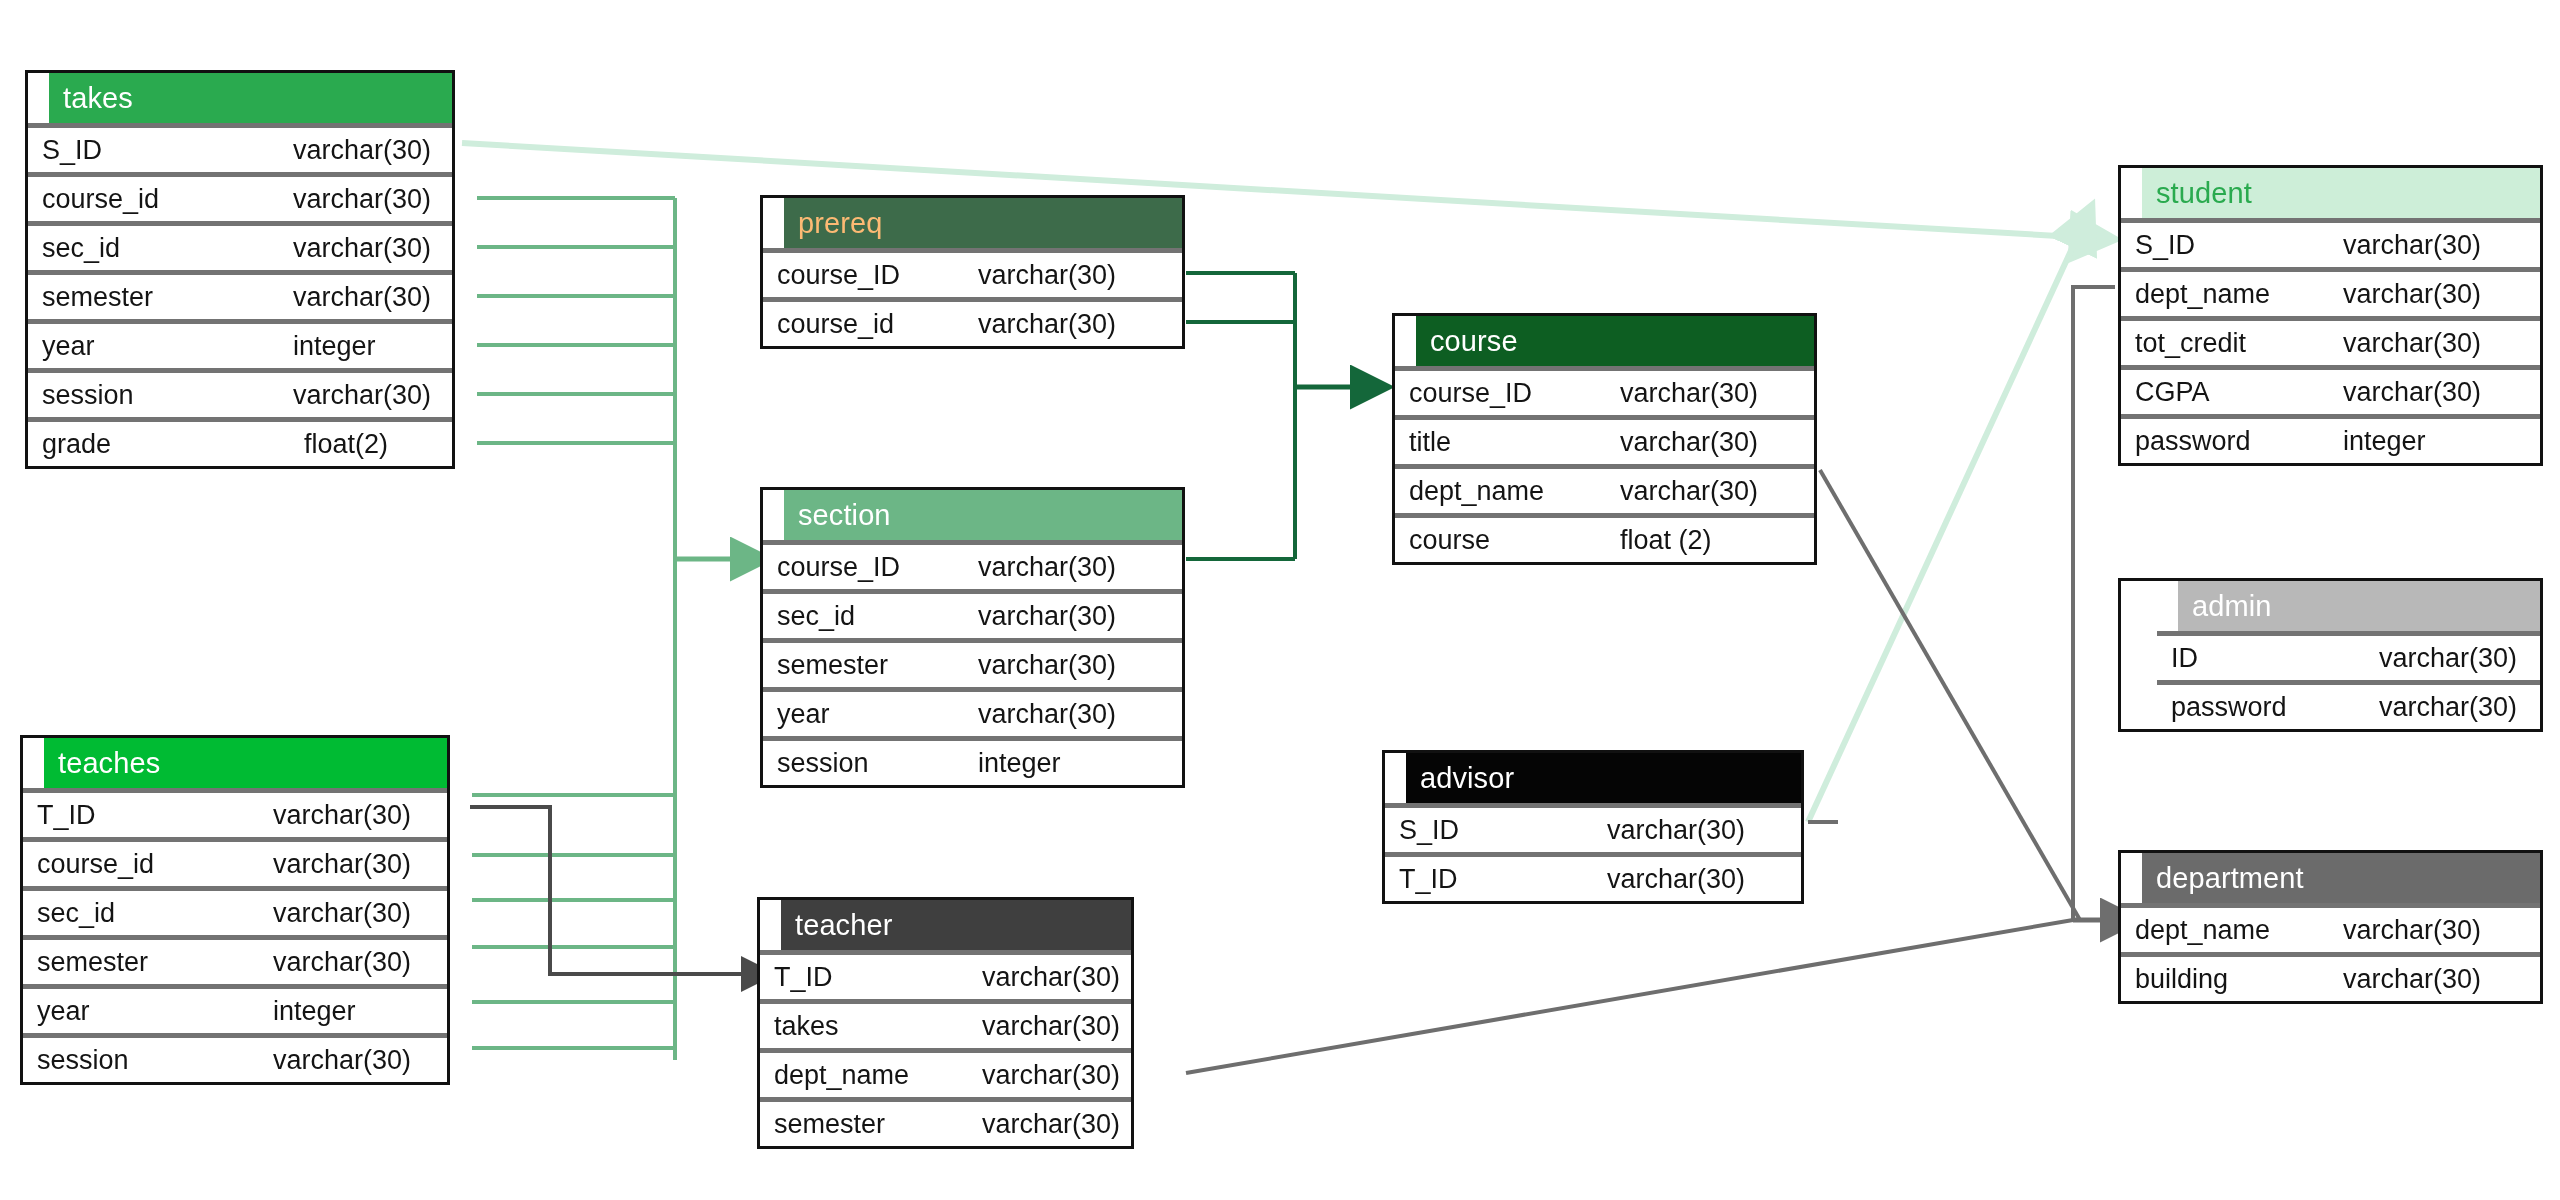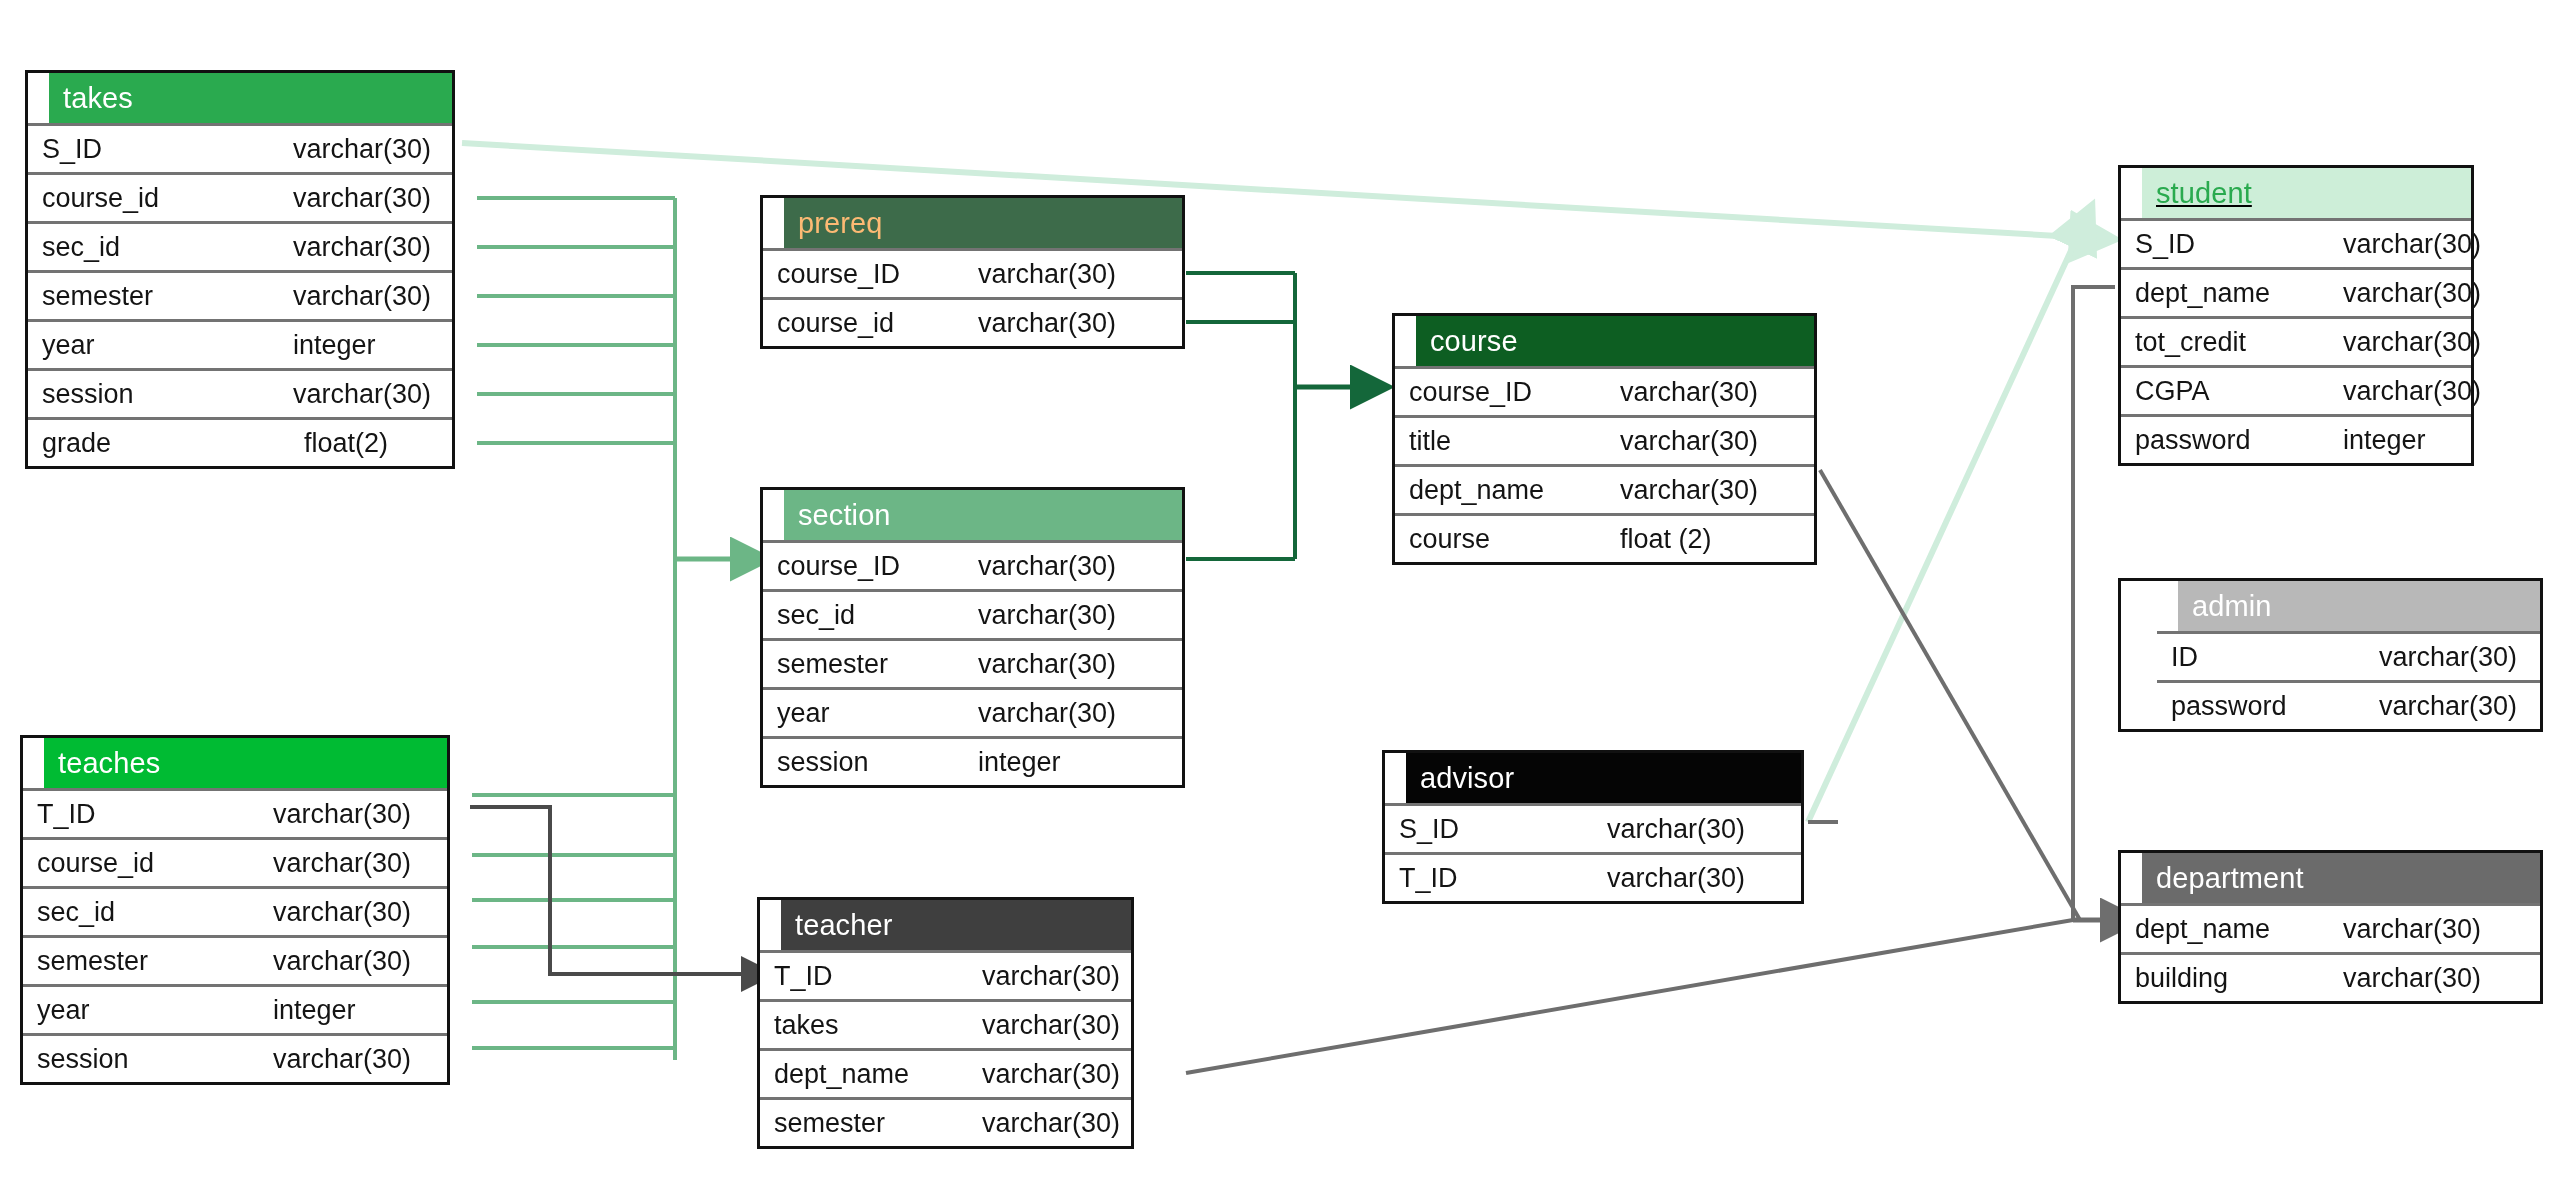--- a/index.html
+++ b/index.html
@@ -40,21 +40,21 @@
     white-space: nowrap;
     overflow: hidden;
     margin-left: 21px;
   }
   .tbl-rows {
     display: block;
   }
   .tbl-row {
     height: 49px;
     line-height: 49px;
-    border-top: 3px solid #737373;
+    border-top: 5px solid #737373;
     display: flex;
     align-items: center;
     box-sizing: border-box;
     font-size: 27px;
     color: #141414;
     white-space: nowrap;
   }
   .tbl-row .rowinner {
     position: relative;
     width: 100%;
@@ -356,21 +356,21 @@
             </span>
           </div>
           <div class="tbl-row">
             <span class="rowinner">
               <span class="rn">T_ID</span>
               <span class="rt" style="left: 222px;">varchar(30)</span>
             </span>
           </div>
         </div>
       </div>
-      <div class="table-box" style="left: 2118px; top: 165px; width: 356px; text-decoration: underline;">
+      <div class="table-box" style="left: 2118px; top: 165px; width: 425px;">
         <div class="tbl-header" style="background: rgb(205, 238, 216); color: rgb(42, 170, 79);">student</div>
         <div class="tbl-rows">
           <div class="tbl-row">
             <span class="rowinner">
               <span class="rn">S_ID</span>
               <span class="rt" style="left: 222px;">varchar(30)</span>
             </span>
           </div>
           <div class="tbl-row">
             <span class="rowinner">

